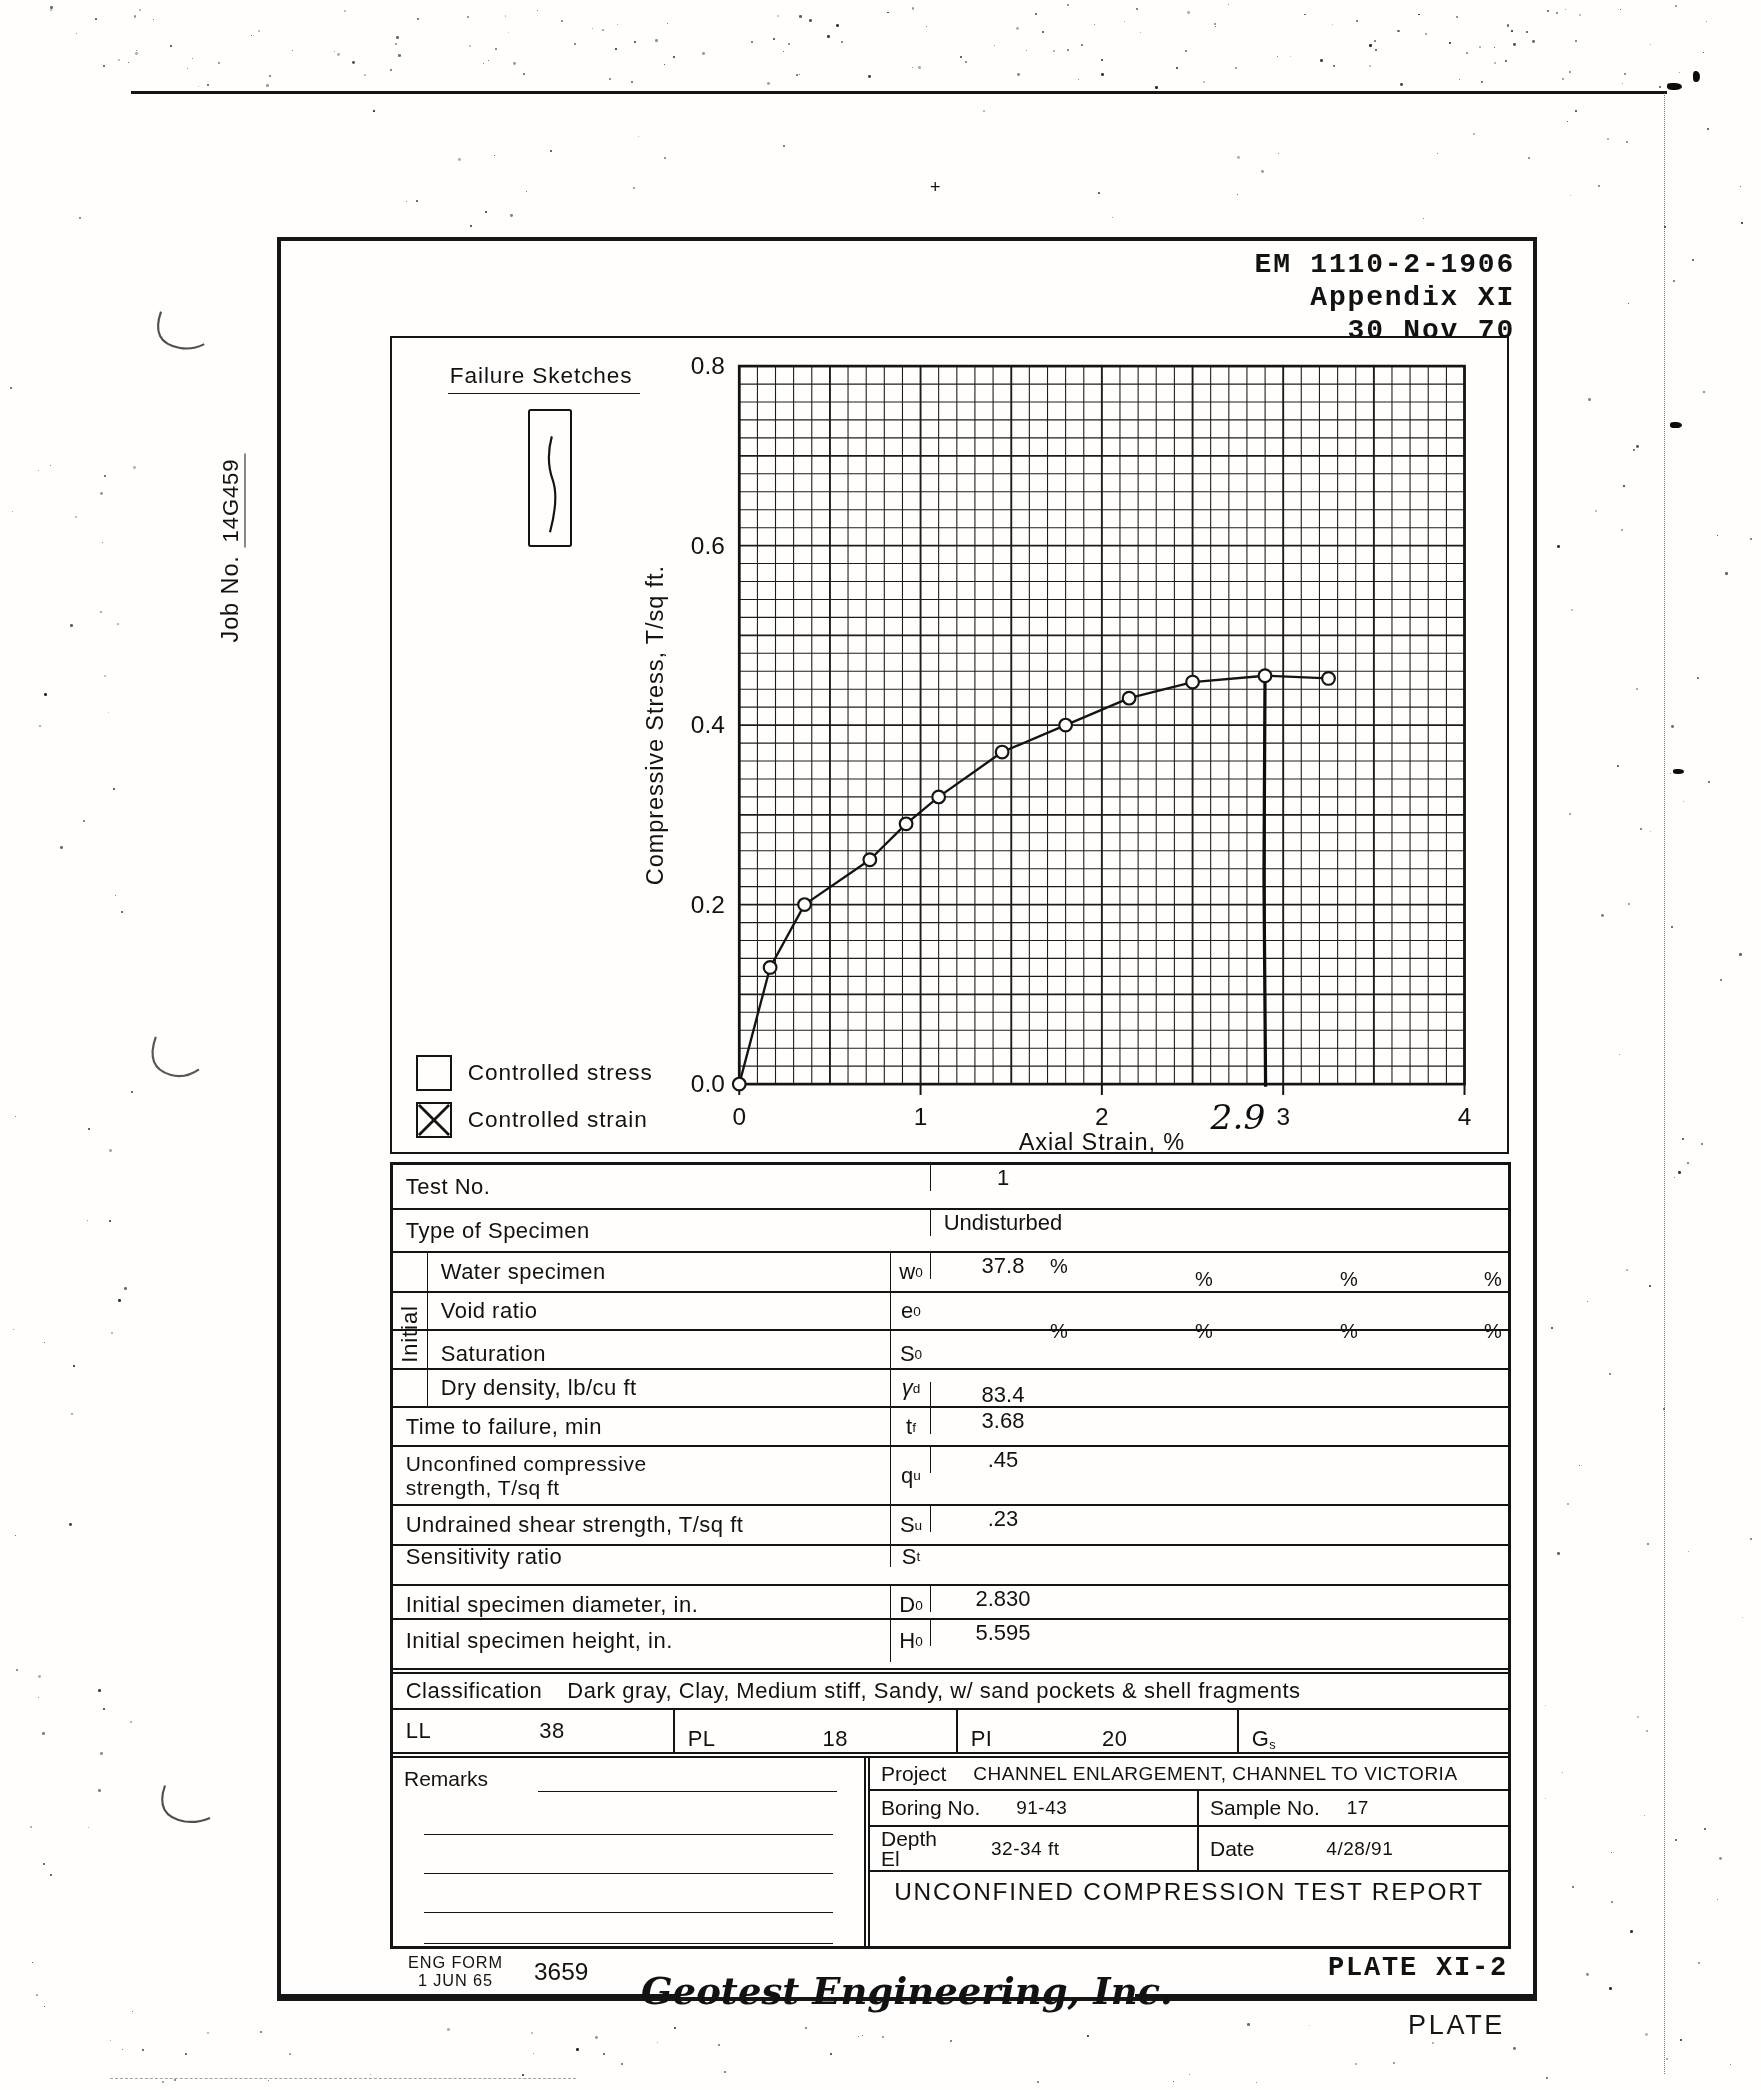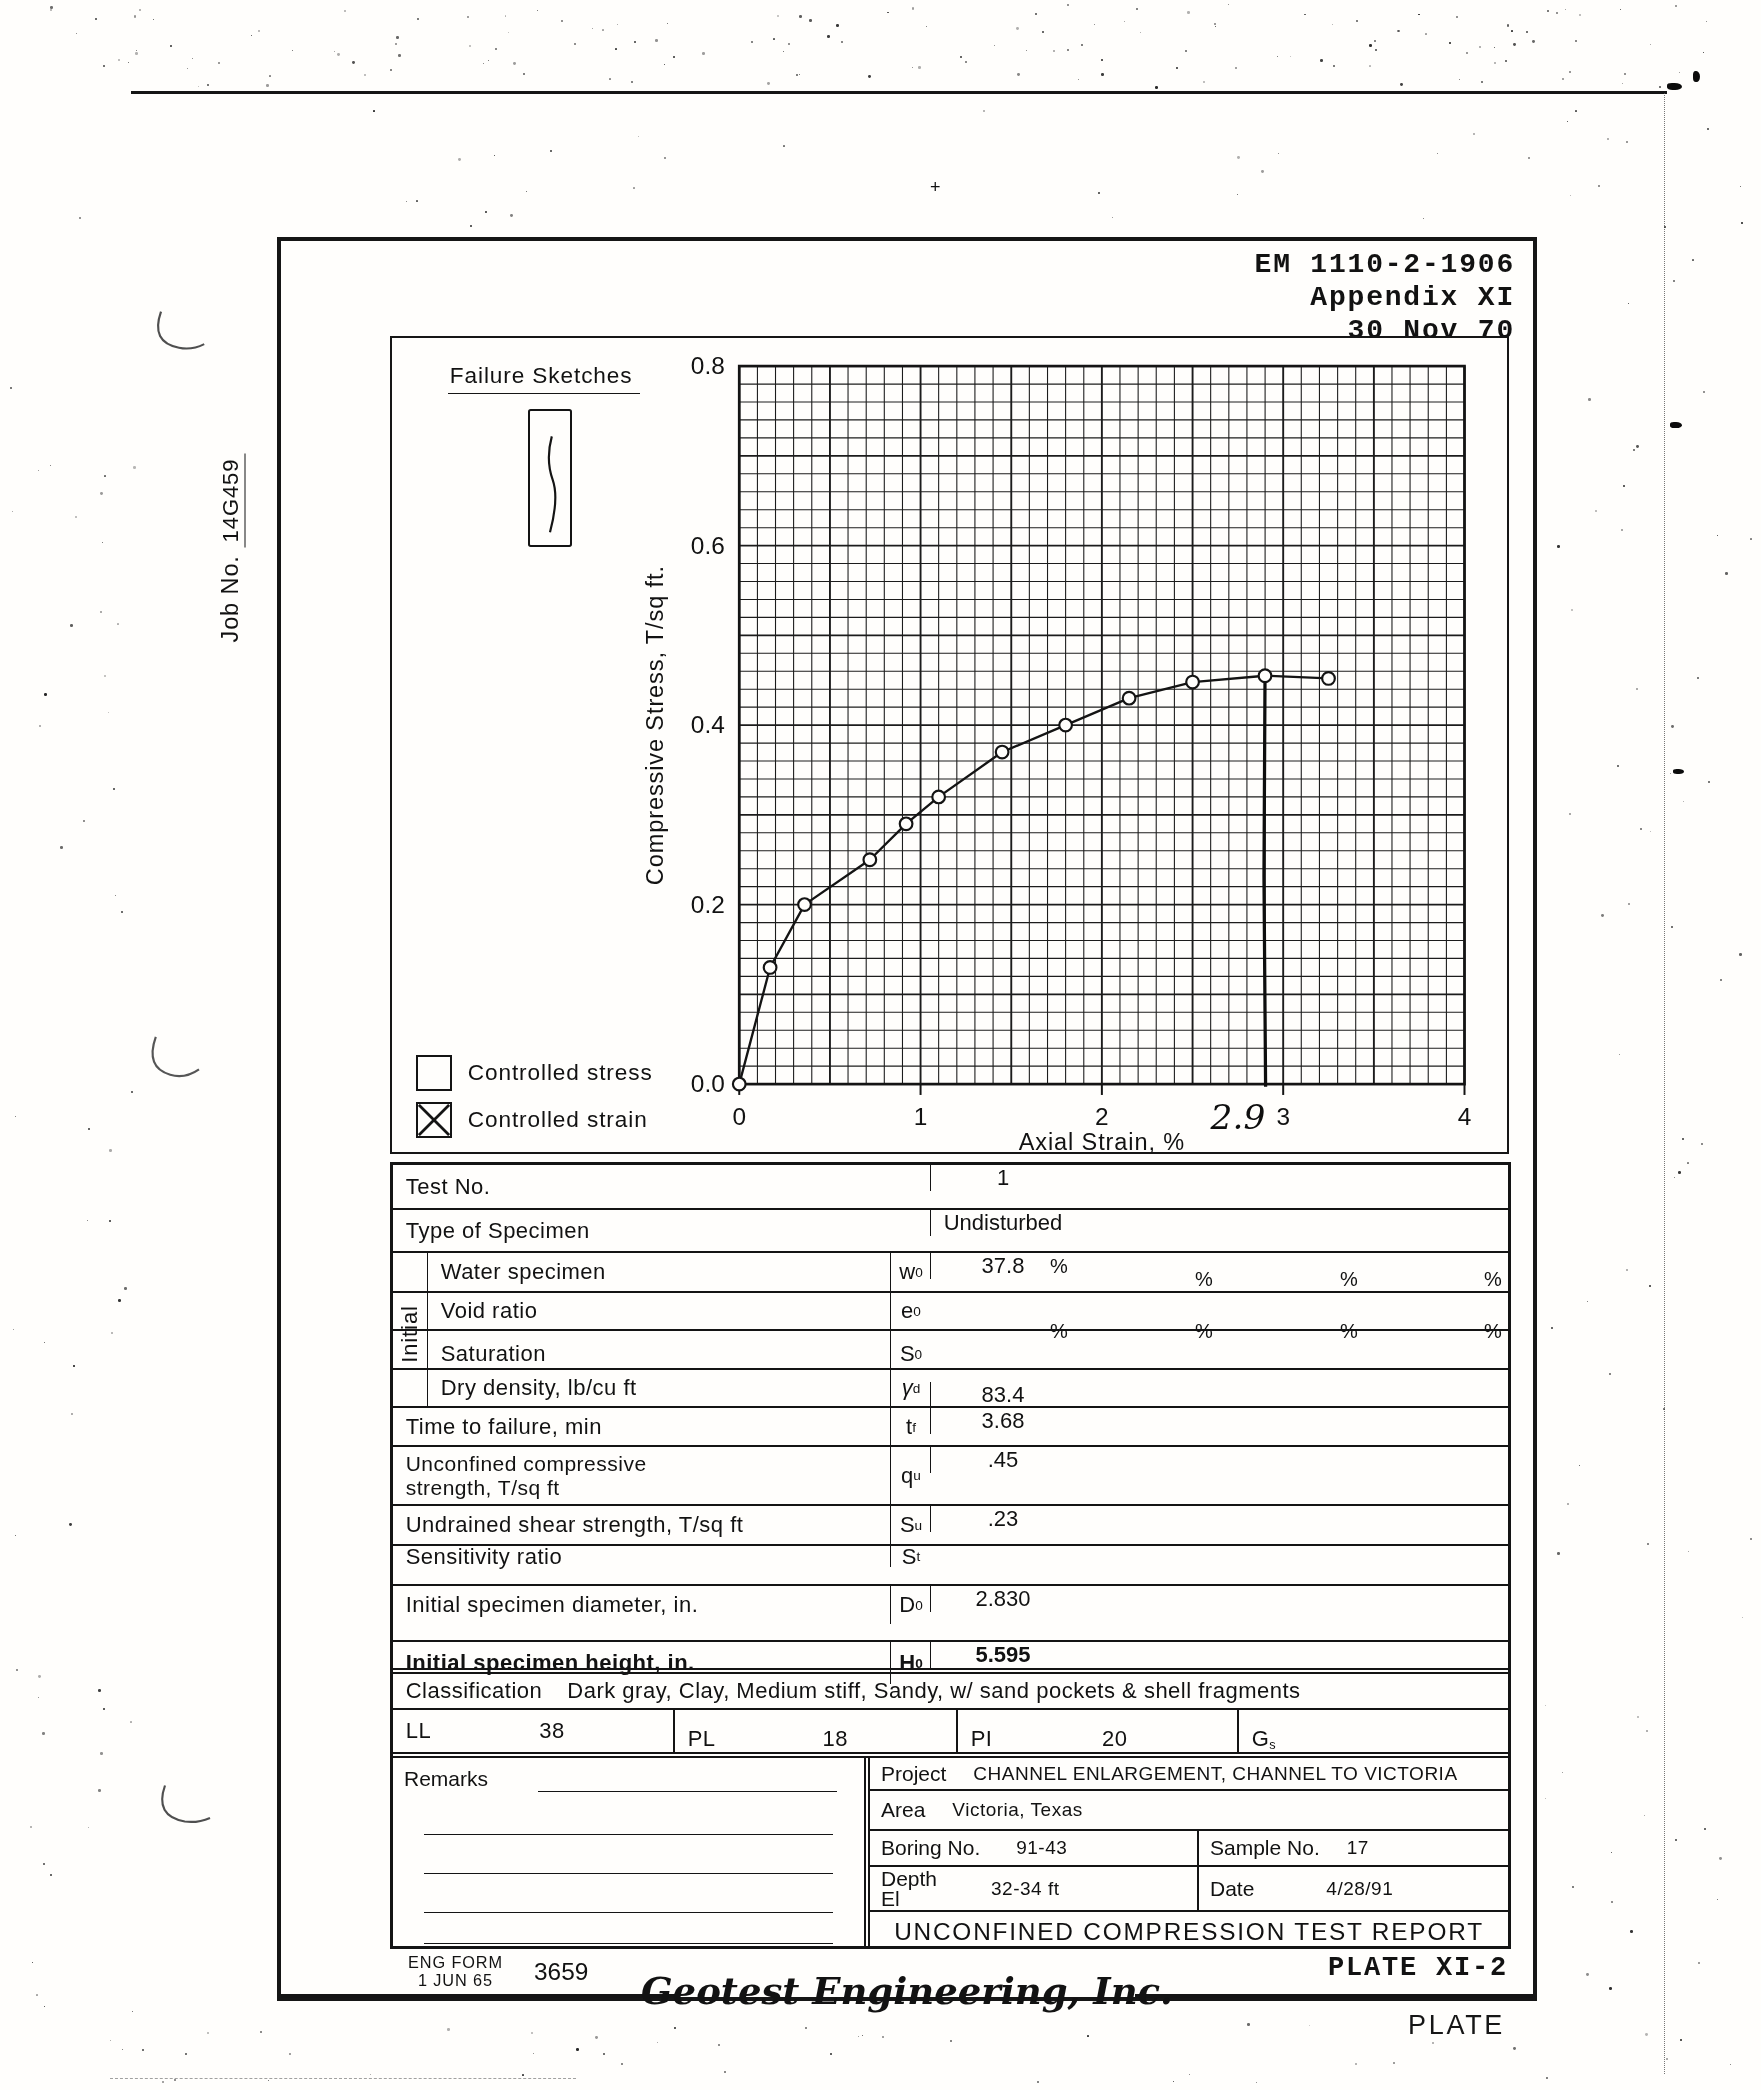--- a/index.html
+++ b/index.html
@@ -382,21 +382,21 @@
             <span>D</span>
             <sub>0</sub>
           </div>
           <div class="t-cell val b-left2" style="left: 537px; width: 145px;">
             <span>2.830</span>
           </div>
           <div class="t-cell val b-left2" style="left: 682px; width: 145px;"></div>
           <div class="t-cell val b-left2" style="left: 827px; width: 145px;"></div>
           <div class="t-cell val b-left2" style="left: 972px; width: 144px;"></div>
         </div>
-        <div class="t-row" style="top: 475px; height: 44px; font-weight: bold;">
+        <div class="t-row" style="top: 453px; height: 44px;">
           <div class="t-cell lab" style="left: 0px; width: 497px;">Initial specimen height, in.</div>
           <div class="t-cell sym b-left2" style="left: 497px; width: 41px;">
             <span>H</span>
             <sub>0</sub>
           </div>
           <div class="t-cell val b-left2" style="left: 537px; width: 145px;">
             <span>5.595</span>
           </div>
           <div class="t-cell val b-left2" style="left: 682px; width: 145px;"></div>
           <div class="t-cell val b-left2" style="left: 827px; width: 145px;"></div>
@@ -434,24 +434,20 @@
             <div class="rline" style="left: 145px; top: 33px; width: 299px;"></div>
             <div class="rline" style="left: 31px; top: 76px; width: 409px;"></div>
             <div class="rline" style="left: 31px; top: 115px; width: 409px;"></div>
             <div class="rline" style="left: 31px; top: 154px; width: 409px;"></div>
             <div class="rline" style="left: 31px; top: 185px; width: 409px;"></div>
           </div>
           <div class="t-cell b-left" style="left: 471px; width: 644px; border-left: 6.3px double rgb(20, 20, 20); display: block;">
             <div style="height: 31px; box-sizing: border-box; border-top: none; display: flex; align-items: center;">
               <span class="pj-label">Project</span>
               <span class="pj-val" style="margin-left: 27px;">CHANNEL ENLARGEMENT, CHANNEL TO VICTORIA</span>
-            </div>
-            <div style="height: 40px; box-sizing: border-box; border-top: 2.7px solid rgb(20, 20, 20); display: flex; align-items: center;">
-              <span class="pj-label">Area</span>
-              <span class="pj-val" style="margin-left: 27px;">Victoria, Texas</span>
             </div>
             <div style="height: 36px; box-sizing: border-box; border-top: 2.7px solid rgb(20, 20, 20); display: flex; align-items: center;">
               <div style="width: 327px; display: flex; align-items: center; height: 100%; box-sizing: border-box;">
                 <span class="pj-label">Boring No.</span>
                 <span class="pj-val" style="margin-left: 36px;">91-43</span>
               </div>
               <div style="flex: 1 1 0%; display: flex; align-items: center; height: 100%; border-left: 2.7px solid rgb(20, 20, 20); box-sizing: border-box;">
                 <span class="pj-label">Sample No.</span>
                 <span class="pj-val" style="margin-left: 27px;">17</span>
               </div>

